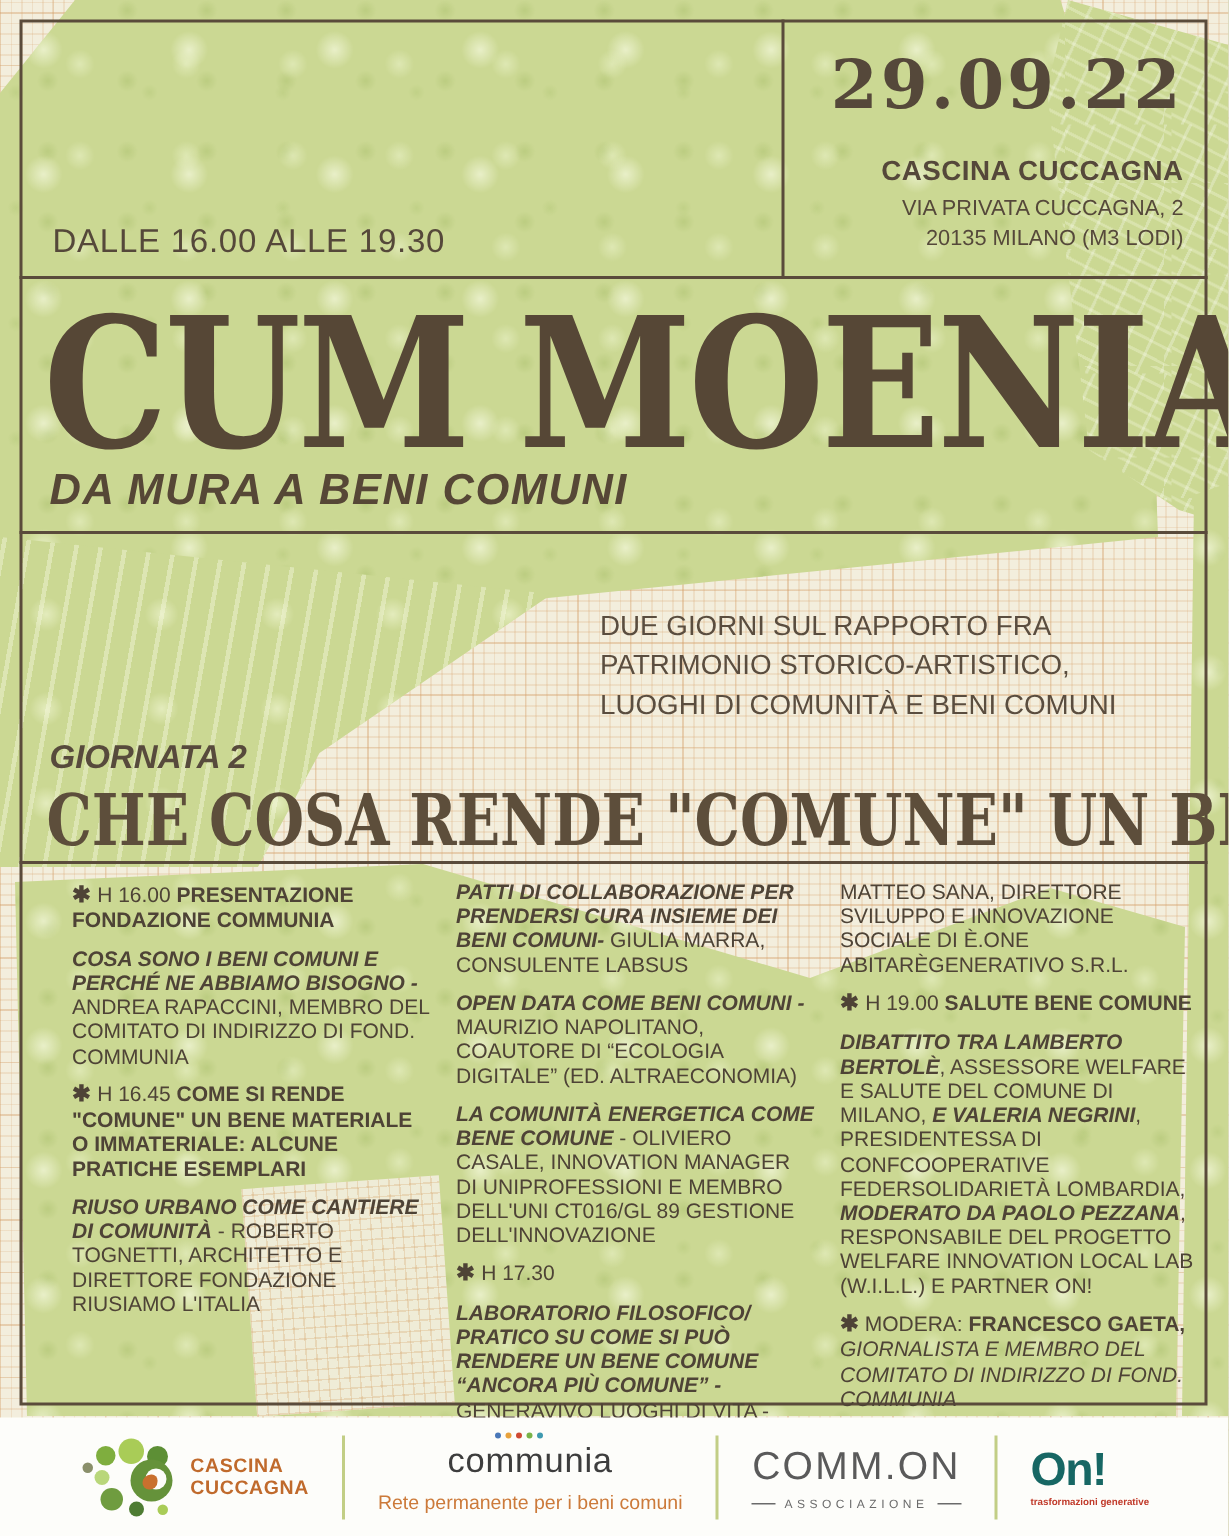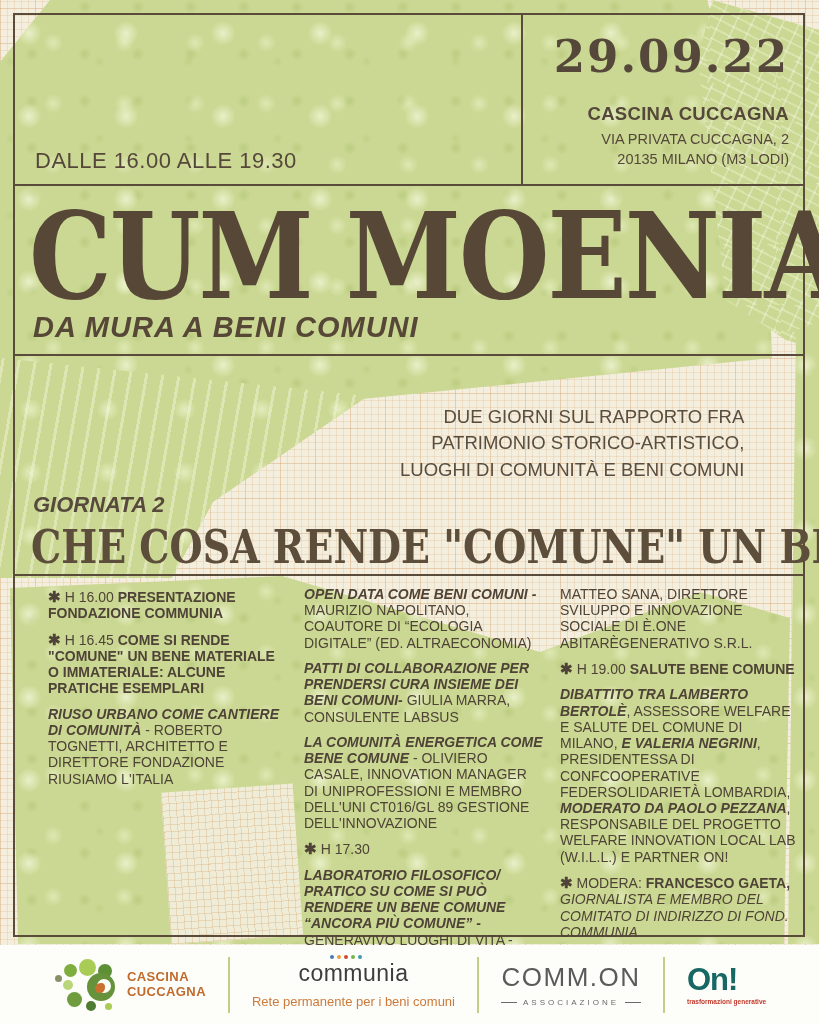--- a/index.html
+++ b/index.html
@@ -61,21 +61,21 @@
   .venue-name{font-size:18.5px;font-weight:700;margin-top:24px;letter-spacing:.3px;}
   .venue-addr{font-size:14.5px;line-height:1.4;margin-top:4px;font-weight:500;}
   
   .title-main{
     position:absolute;left:29px;top:196px;white-space:nowrap;
     font-family:"DejaVu Serif", serif;font-weight:700;font-size:104px;line-height:1;
     letter-spacing:-2px;color:#564736;transform:scaleY(1.16);transform-origin:top left;
   }
   .title-sub{position:absolute;left:33px;top:311px;font-size:29px;font-weight:700;font-style:italic;letter-spacing:1px;color:#564736;}
   
-  .intro{position:absolute;left:400px;top:404px;font-size:18.5px;font-weight:500;line-height:1.42;white-space:pre-line;color:#5a4d3f;text-align:right;}
+  .intro{position:absolute;left:400px;top:404px;font-size:18.5px;font-weight:500;line-height:1.42;white-space:pre-line;color:#5a4d3f;}
   .day-label{position:absolute;left:33px;top:492px;font-size:22px;font-weight:700;font-style:italic;color:#574a3c;}
   .day-heading{
     position:absolute;left:31px;top:518px;white-space:nowrap;
     font-family:"DejaVu Serif", serif;font-weight:700;font-size:38px;color:#5d4e3b;
     transform:scaleY(1.25);transform-origin:top left;letter-spacing:0;
   }
   
   .columns{position:absolute;left:48px;top:586px;width:752px;display:grid;grid-template-columns:1fr 1fr 1fr;gap:0 16px;font-size:14px;line-height:1.16;color:#4e4336;}
   .para{margin:0 0 9px 0;}
   .para.session{margin-top:2px;}
@@ -143,26 +143,27 @@
 
   <div class="intro">DUE GIORNI SUL RAPPORTO FRA
 PATRIMONIO STORICO-ARTISTICO,
 LUOGHI DI COMUNITÀ E BENI COMUNI</div>
   <div class="day-label">GIORNATA 2</div>
   <div class="day-heading">CHE COSA RENDE "COMUNE" UN BENE?</div>
 
   <div class="columns">
     <div>
         <p class="para session"><span class="seg-ast">✱ </span><span class="seg-time">H 16.00</span><span class="seg-stitle">  PRESENTAZIONE FONDAZIONE COMMUNIA</span></p>
+        <p class="para"><span class="seg-bi">COSA SONO I BENI COMUNI E PERCHÉ NE ABBIAMO BISOGNO -</span><span class="seg-r"> ANDREA RAPACCINI, MEMBRO DEL COMITATO DI INDIRIZZO DI FOND. COMMUNIA</span></p>
         <p class="para session"><span class="seg-ast">✱ </span><span class="seg-time">H 16.45</span><span class="seg-stitle">  COME SI RENDE "COMUNE" UN BENE MATERIALE O IMMATERIALE: ALCUNE PRATICHE ESEMPLARI</span></p>
         <p class="para"><span class="seg-bi">RIUSO URBANO COME CANTIERE DI COMUNITÀ</span><span class="seg-r"> - ROBERTO TOGNETTI, ARCHITETTO E DIRETTORE FONDAZIONE RIUSIAMO L'ITALIA</span></p>
       </div>
     <div>
+        <p class="para"><span class="seg-bi">PATTI DI COLLABORAZIONE PER PRENDERSI CURA INSIEME DEI BENI COMUNI-</span><span class="seg-r"> GIULIA MARRA, CONSULENTE LABSUS</span></p>
         <p class="para"><span class="seg-bi">OPEN DATA COME BENI COMUNI -</span><span class="seg-r"> MAURIZIO NAPOLITANO, COAUTORE DI “ECOLOGIA DIGITALE” (ED. ALTRAECONOMIA)</span></p>
-        <p class="para"><span class="seg-bi">PATTI DI COLLABORAZIONE PER PRENDERSI CURA INSIEME DEI BENI COMUNI-</span><span class="seg-r"> GIULIA MARRA, CONSULENTE LABSUS</span></p>
         <p class="para"><span class="seg-bi">LA COMUNITÀ ENERGETICA COME BENE COMUNE</span><span class="seg-r"> - OLIVIERO CASALE, INNOVATION MANAGER DI UNIPROFESSIONI E MEMBRO DELL'UNI CT016/GL 89 GESTIONE DELL'INNOVAZIONE</span></p>
         <p class="para session"><span class="seg-ast">✱ </span><span class="seg-time">H 17.30</span></p>
         <p class="para"><span class="seg-bi">LABORATORIO FILOSOFICO/ PRATICO SU COME SI PUÒ RENDERE UN BENE COMUNE “ANCORA PIÙ COMUNE” -</span><span class="seg-r"> GENERAVIVO LUOGHI DI VITA -</span></p>
       </div>
     <div>
         <p class="para"><span class="seg-r">MATTEO SANA, DIRETTORE SVILUPPO E INNOVAZIONE SOCIALE DI È.ONE ABITARÈGENERATIVO S.R.L.</span></p>
         <p class="para session"><span class="seg-ast">✱ </span><span class="seg-time">H 19.00</span><span class="seg-stitle">  SALUTE BENE COMUNE</span></p>
         <p class="para"><span class="seg-bi">DIBATTITO TRA LAMBERTO BERTOLÈ</span><span class="seg-r">, ASSESSORE WELFARE E SALUTE DEL COMUNE DI MILANO, </span><span class="seg-bi">E VALERIA NEGRINI</span><span class="seg-r">, PRESIDENTESSA DI CONFCOOPERATIVE FEDERSOLIDARIETÀ LOMBARDIA, </span><span class="seg-bi">MODERATO DA PAOLO PEZZANA</span><span class="seg-r">, RESPONSABILE DEL PROGETTO WELFARE INNOVATION LOCAL LAB (W.I.L.L.) E PARTNER ON!</span></p>
         <p class="para"><span class="seg-ast">✱</span><span class="seg-r"> MODERA: </span><span class="seg-b">FRANCESCO GAETA,</span><span class="seg-i"> GIORNALISTA E MEMBRO DEL COMITATO DI INDIRIZZO DI FOND. COMMUNIA</span></p>
       </div>

